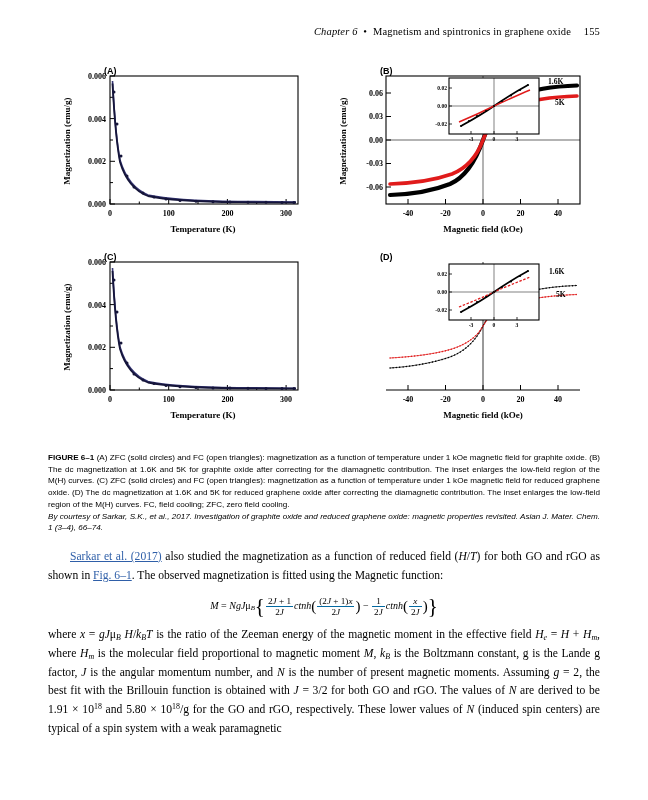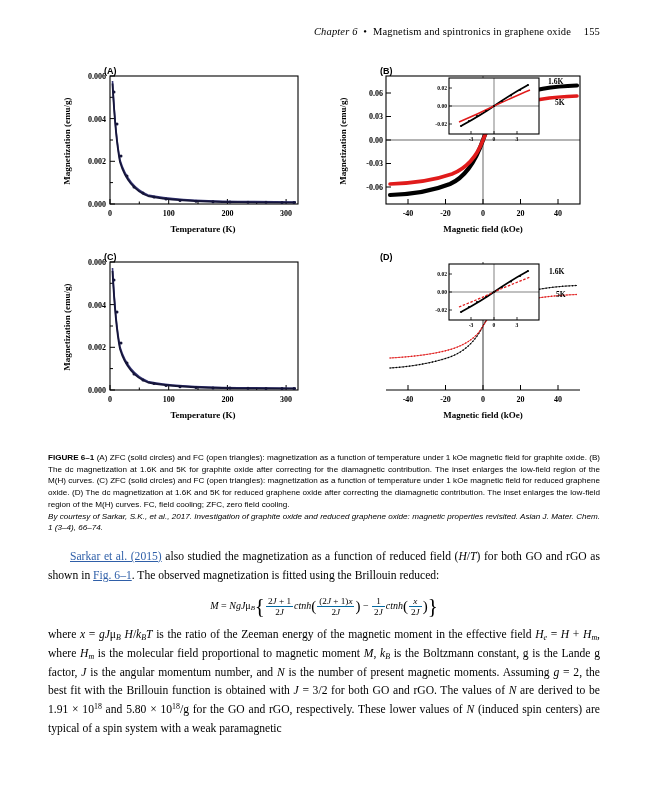--- a/index.html
+++ b/index.html
@@ -360,21 +360,21 @@
   </div>
 
   <div class="caption">
     <span class="fignum">FIGURE 6–1</span>
     <span>(A) ZFC (solid circles) and FC (open triangles): magnetization as a function of temperature under 1 kOe magnetic field for graphite oxide. (B) The dc magnetization at 1.6K and 5K for graphite oxide after correcting for the diamagnetic contribution. The inset enlarges the low-field region of the M(H) curves. (C) ZFC (solid circles) and FC (open triangles): magnetization as a function of temperature under 1 kOe magnetic field for reduced graphene oxide. (D) The dc magnetization at 1.6K and 5K for reduced graphene oxide after correcting the diamagnetic contribution. The inset enlarges the low-field region of the M(H) curves. FC, field cooling; ZFC, zero field cooling.</span>
     <br>
     <span class="courtesy">By courtesy of Sarkar, S.K., et al., 2017. Investigation of graphite oxide and reduced graphene oxide: magnetic properties revisited. Asian J. Mater. Chem. 1 (3–4), 66–74.</span>
   </div>
 
   <div class="bodytext" id="para1">
-    <span style="display:inline-block; width:22px;"></span><a class="lnk" href="#">Sarkar et al. (2015)</a><span> also studied the magnetization as a function of reduced field (</span><i>H</i>/<i>T</i><span>) for both GO and rGO as shown in </span><a class="lnk" href="#">Fig. 6–1</a><span>. The observed magnetization is fitted using the Brillouin reduced:</span>
+    <span style="display:inline-block; width:22px;"></span><a class="lnk" href="#">Sarkar et al. (2017)</a><span> also studied the magnetization as a function of reduced field (</span><i>H</i>/<i>T</i><span>) for both GO and rGO as shown in </span><a class="lnk" href="#">Fig. 6–1</a><span>. The observed magnetization is fitted using the Magnetic function:</span>
   </div>
 
   <div class="eq">
     <i>M</i> = <i>NgJ</i>μ<sub><i>B</i></sub><span class="brace">{</span><span class="frac"><span class="num">2<i>J</i> + 1</span><span class="den">2<i>J</i></span></span><i>ctnh</i><span class="paren-big">(</span><span class="frac"><span class="num">(2<i>J</i> + 1)<i>x</i></span><span class="den">2<i>J</i></span></span><span class="paren-big">)</span> − <span class="frac"><span class="num">1</span><span class="den">2<i>J</i></span></span><i>ctnh</i><span class="paren-big">(</span><span class="frac"><span class="num"><i>x</i></span><span class="den">2<i>J</i></span></span><span class="paren-big">)</span><span class="brace">}</span>
   </div>
 
   <div class="bodytext" id="para2">
     where <i>x</i> = <i>gJ</i>μ<sub><i>B</i></sub> <i>H</i>/<i>k<sub>B</sub>T</i> is the ratio of the Zeeman energy of the magnetic moment in the
     effective field <i>H<sub>e</sub></i> = <i>H</i> + <i>H<sub>m</sub></i>, where <i>H<sub>m</sub></i> is the molecular field proportional to magnetic
     moment <i>M</i>, <i>k<sub>B</sub></i> is the Boltzmann constant, g is the Lande g factor, <i>J</i> is the angular momentum

